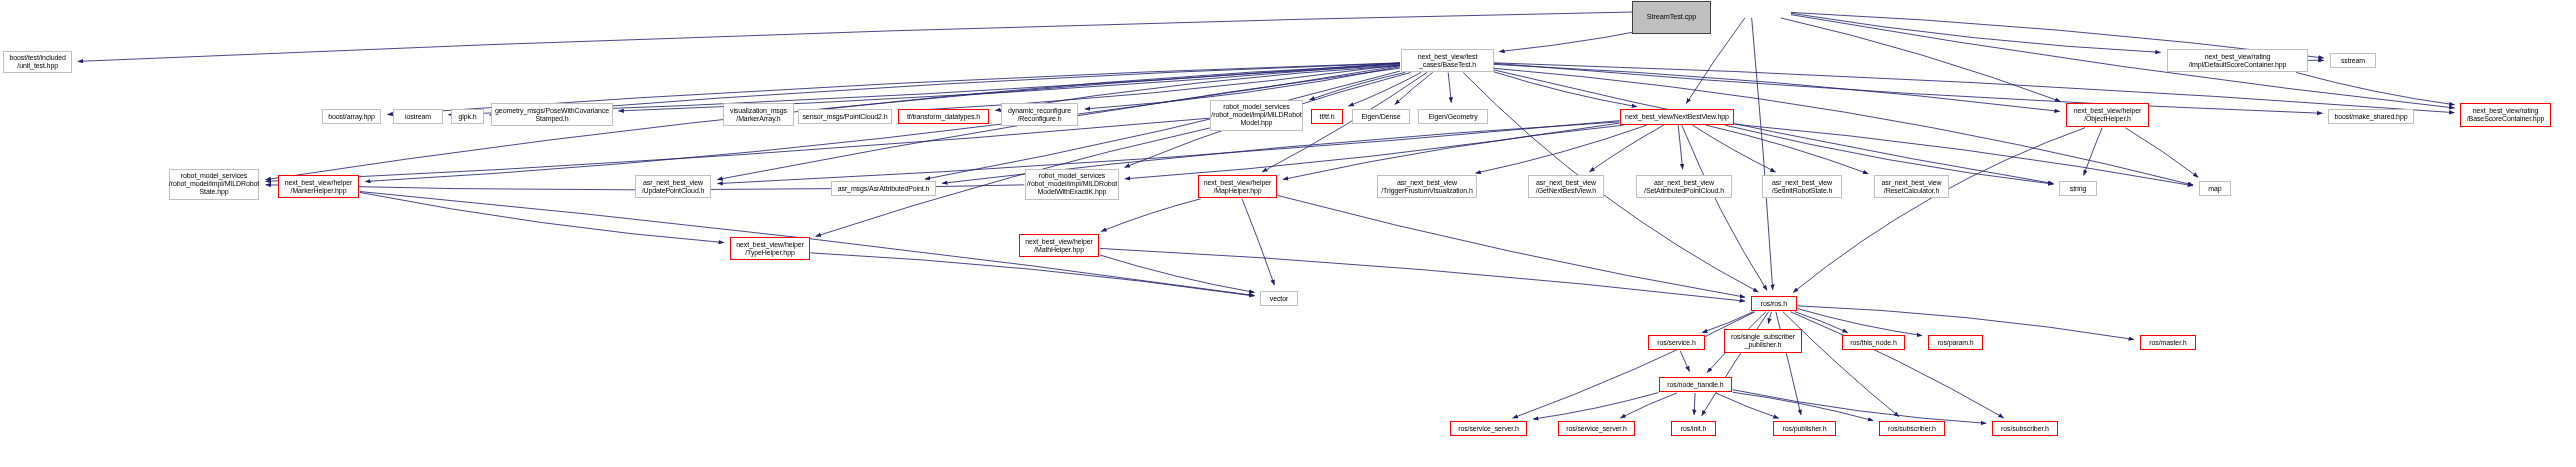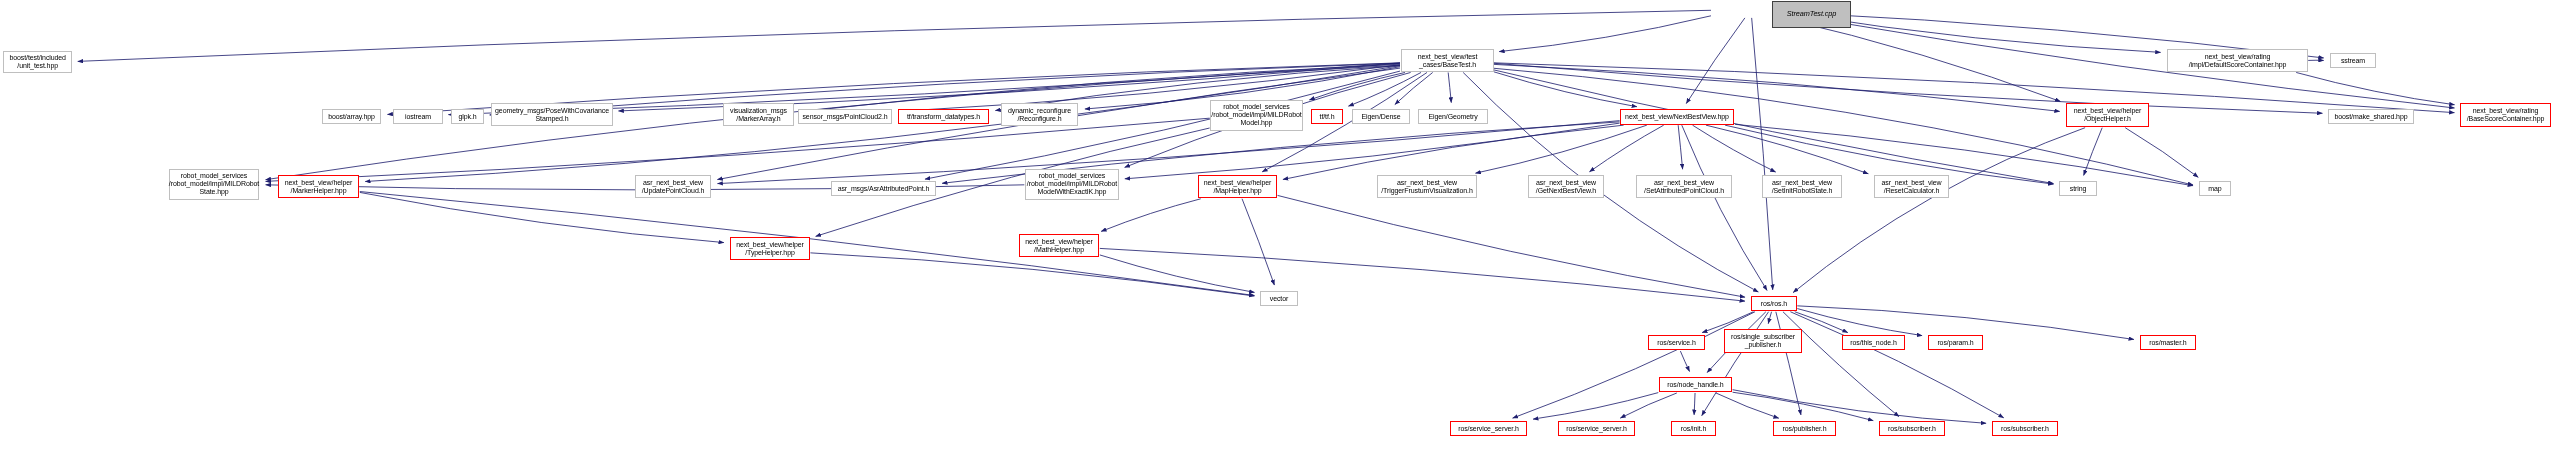--- a/index.html
+++ b/index.html
@@ -135,21 +135,21 @@
         <path d="M 2647.8 553.0 Q 2654.6 569.3 2662.2 585.2" fill="none" stroke="#1f1f6e" stroke-width="1.3" marker-end="url(#arrow)"></path>
         <path d="M 2613.0 618.4 Q 2515.7 645.8 2415.6 660.2" fill="none" stroke="#1f1f6e" stroke-width="1.3" marker-end="url(#arrow)"></path>
         <path d="M 2642.2 619.0 Q 2596.5 636.2 2553.1 658.6" fill="none" stroke="#1f1f6e" stroke-width="1.3" marker-end="url(#arrow)"></path>
         <path d="M 2670.9 619.0 Q 2670.2 636.3 2669.4 653.5" fill="none" stroke="#1f1f6e" stroke-width="1.3" marker-end="url(#arrow)"></path>
         <path d="M 2703.8 619.0 Q 2752.1 641.9 2802.8 658.8" fill="none" stroke="#1f1f6e" stroke-width="1.3" marker-end="url(#arrow)"></path>
         <path d="M 2730.0 617.8 Q 2842.3 632.9 2951.7 662.6" fill="none" stroke="#1f1f6e" stroke-width="1.3" marker-end="url(#arrow)"></path>
         <path d="M 2730.0 613.8 Q 2928.0 653.9 3129.6 666.8" fill="none" stroke="#1f1f6e" stroke-width="1.3" marker-end="url(#arrow)"></path>
       </g>
   </svg>
   <div id="nodes-group">
-      <div class="node root" style="left: 1772px; top: 0.6px; width: 79px; height: 27px; font-style: italic;">StreamTest.cpp</div>
+      <div class="node root" style="left: 1632px; top: 0.6px; width: 79px; height: 33px;">StreamTest.cpp</div>
       <div class="node" style="left: 3.2px; top: 51px; width: 69px; height: 22px;">boost/test/included
 /unit_test.hpp</div>
       <div class="node" style="left: 1401px; top: 49px; width: 93px; height: 23px;">next_best_view/test
 _cases/BaseTest.h</div>
       <div class="node" style="left: 2167px; top: 49px; width: 141px; height: 23px;">next_best_view/rating
 /impl/DefaultScoreContainer.hpp</div>
       <div class="node" style="left: 2330px; top: 53px; width: 46px; height: 15.2px;">sstream</div>
       <div class="node" style="left: 322px; top: 109px; width: 59px; height: 15.2px;">boost/array.hpp</div>
       <div class="node" style="left: 393px; top: 109px; width: 50px; height: 15.2px;">iostream</div>
       <div class="node" style="left: 451px; top: 109px; width: 33px; height: 15.2px;">glpk.h</div>

